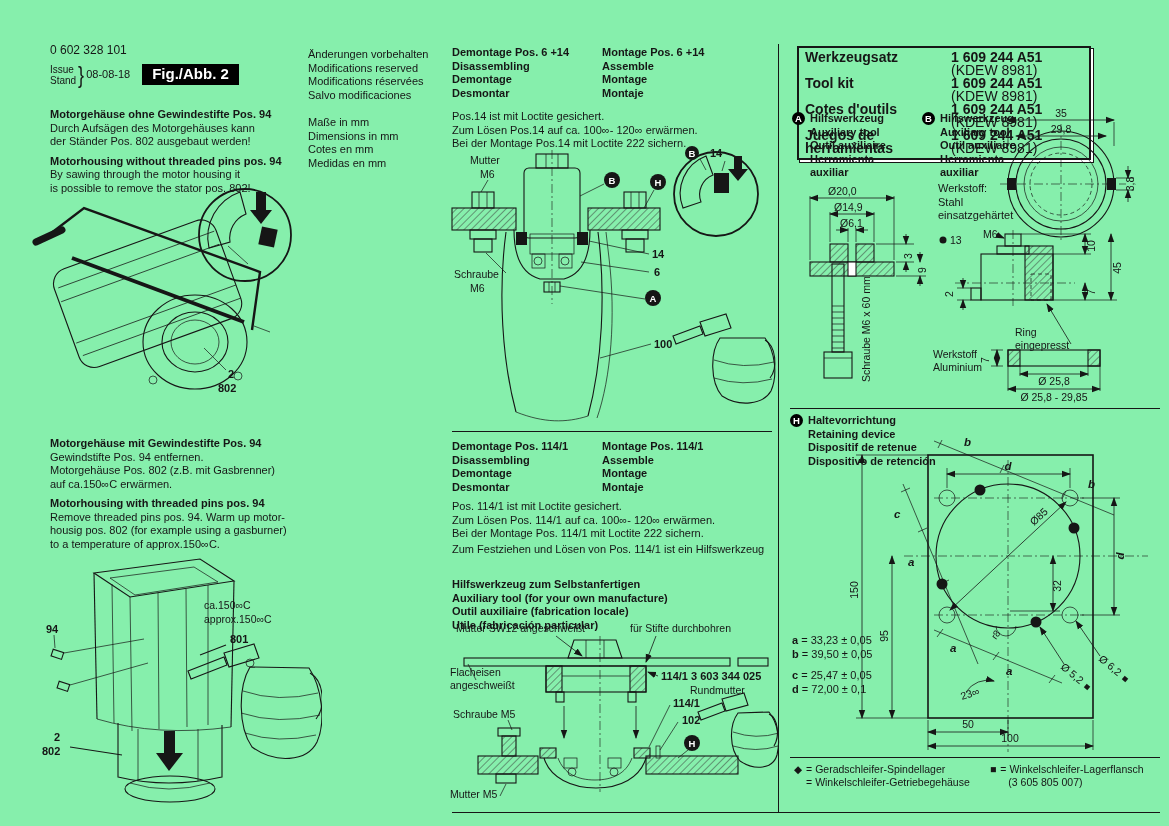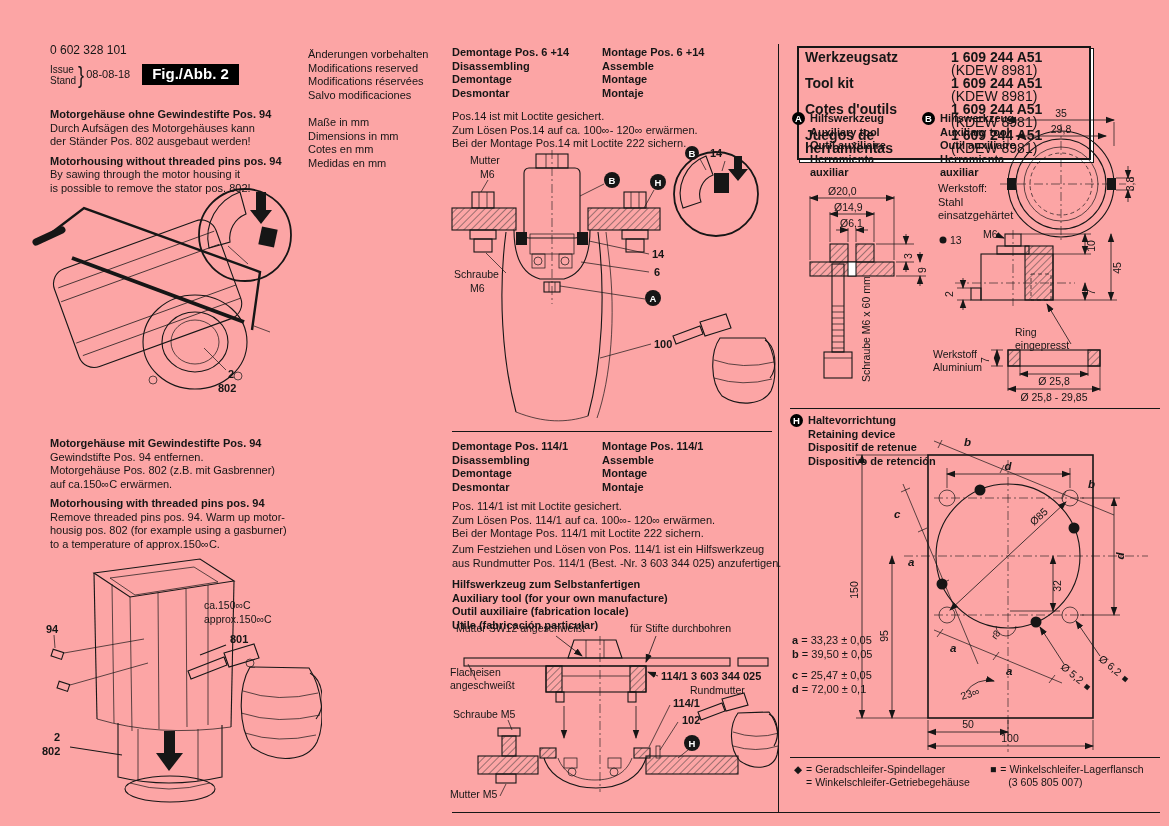--- a/index.html
+++ b/index.html
@@ -1,16 +1,16 @@
 <!DOCTYPE html>
 <html><head>
 <meta charset="utf-8">
 <style>
   html,body{margin:0;padding:0;background:#e8e8e8}
-  .page{position:relative;width:1169px;height:826px;background:#fca5a5;
+  .page{position:relative;width:1169px;height:826px;background:#86efac;
         font-family:"Liberation Sans",sans-serif;color:#161616;overflow:hidden}
   .abs{position:absolute}
   .t{font-size:11px;line-height:13.5px}
   .b{font-weight:bold}
   .gap{margin-top:6px}
   .pn{font-size:12px}
   .figbox{background:#000;color:#fff;font-weight:bold;font-size:15px;padding:1px 10px 3px;margin-left:12px}
   .issue{font-size:10px;line-height:11px}
   .brace{font-size:24px;font-weight:300;transform:scaleX(.75);margin:0 1px}
   .hline{position:absolute;background:#161616;height:1.4px}
@@ -296,21 +296,20 @@
       </div>
     </div>
   </div>
   <div class="abs" style="left:452px;top:500px">
     <div class="t">Pos. 114/1 ist mit Loctite gesichert.</div>
     <div class="t">Zum Lösen Pos. 114/1 auf ca. 100∞- 120∞ erwärmen.</div>
     <div class="t">Bei der Montage Pos. 114/1 mit Loctite 222 sichern.</div>
   </div>
   <div class="abs" style="left:452px;top:543px">
     <div class="t">Zum Festziehen und Lösen von Pos. 114/1 ist ein Hilfswerkzeug</div>
-    <div class="t">aus Rundmutter Pos. 114/1 (Best. -Nr. 3 603 344 025) anzufertigen.</div>
   </div>
   <div class="abs" style="left:452px;top:578px">
     <div class="t b">Hilfswerkzeug zum Selbstanfertigen</div>
     <div class="t b">Auxiliary tool (for your own manufacture)</div>
     <div class="t b">Outil auxiliaire (fabrication locale)</div>
     <div class="t b">Utile (fabricación particular)</div>
   </div>
 
   <svg class="draw" style="left:448px;top:616px" width="332" height="198" viewBox="0 0 332 198">
     <line x1="152" y1="20" x2="152" y2="176" class="cl"></line>

